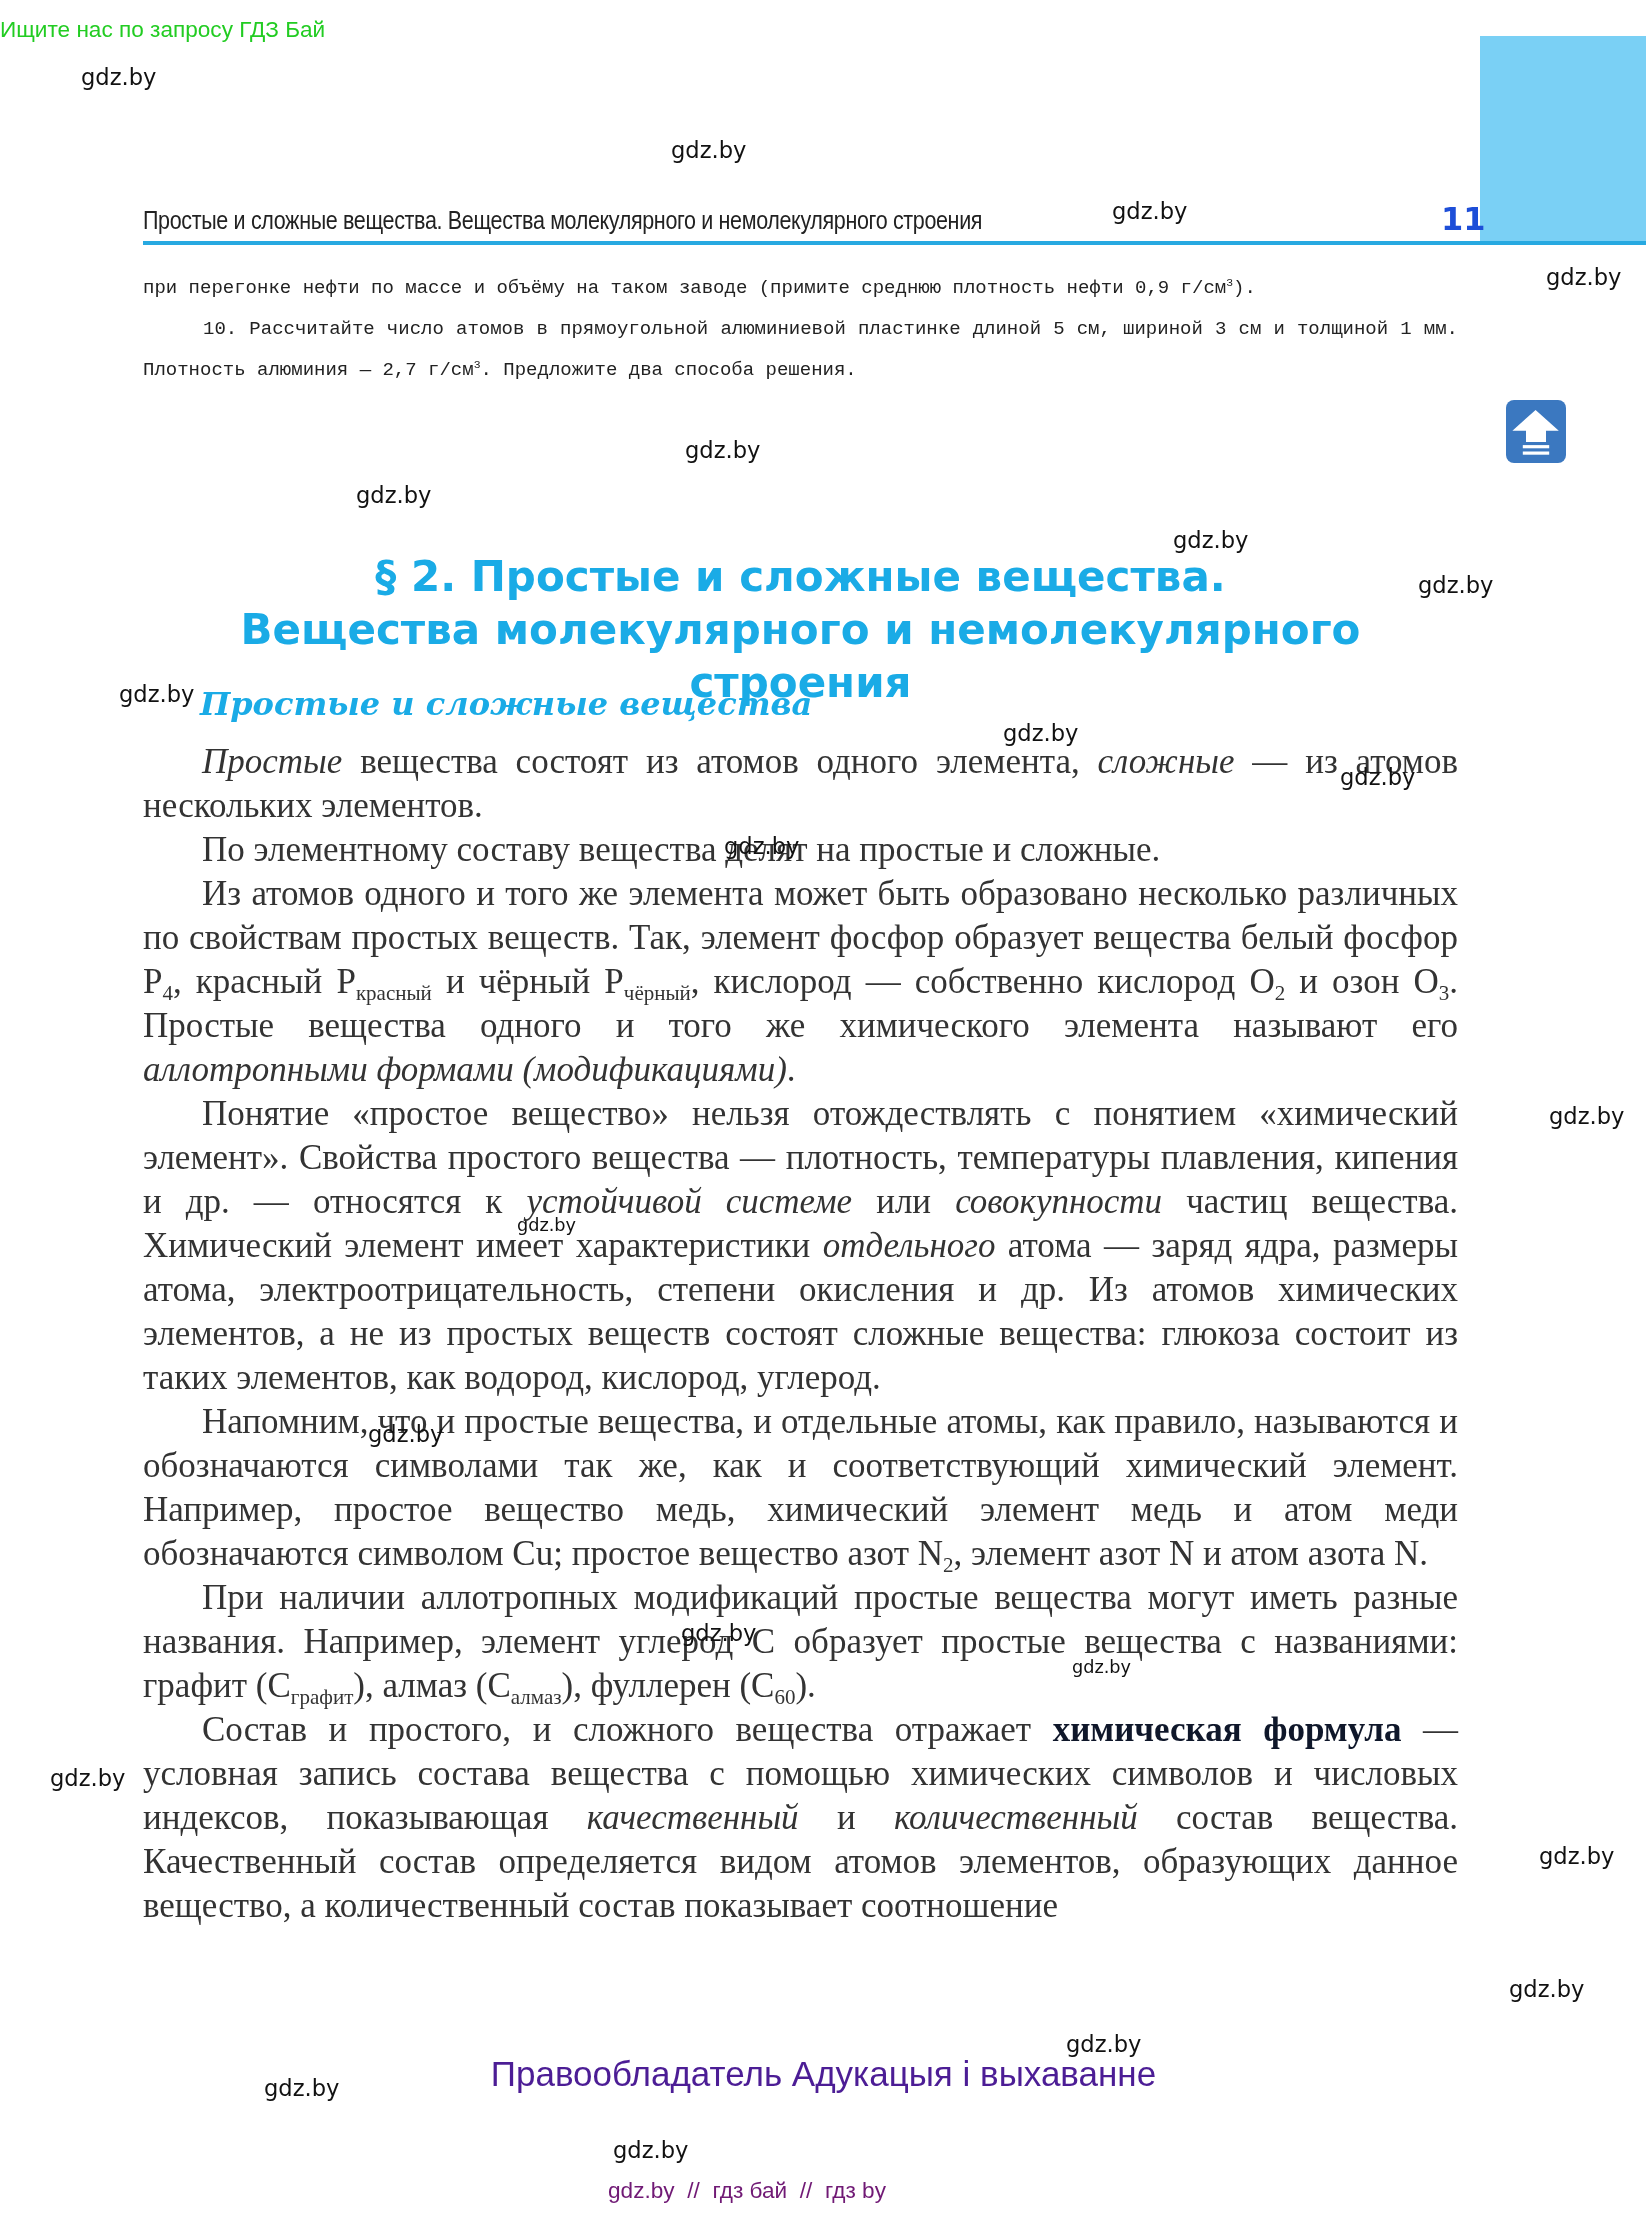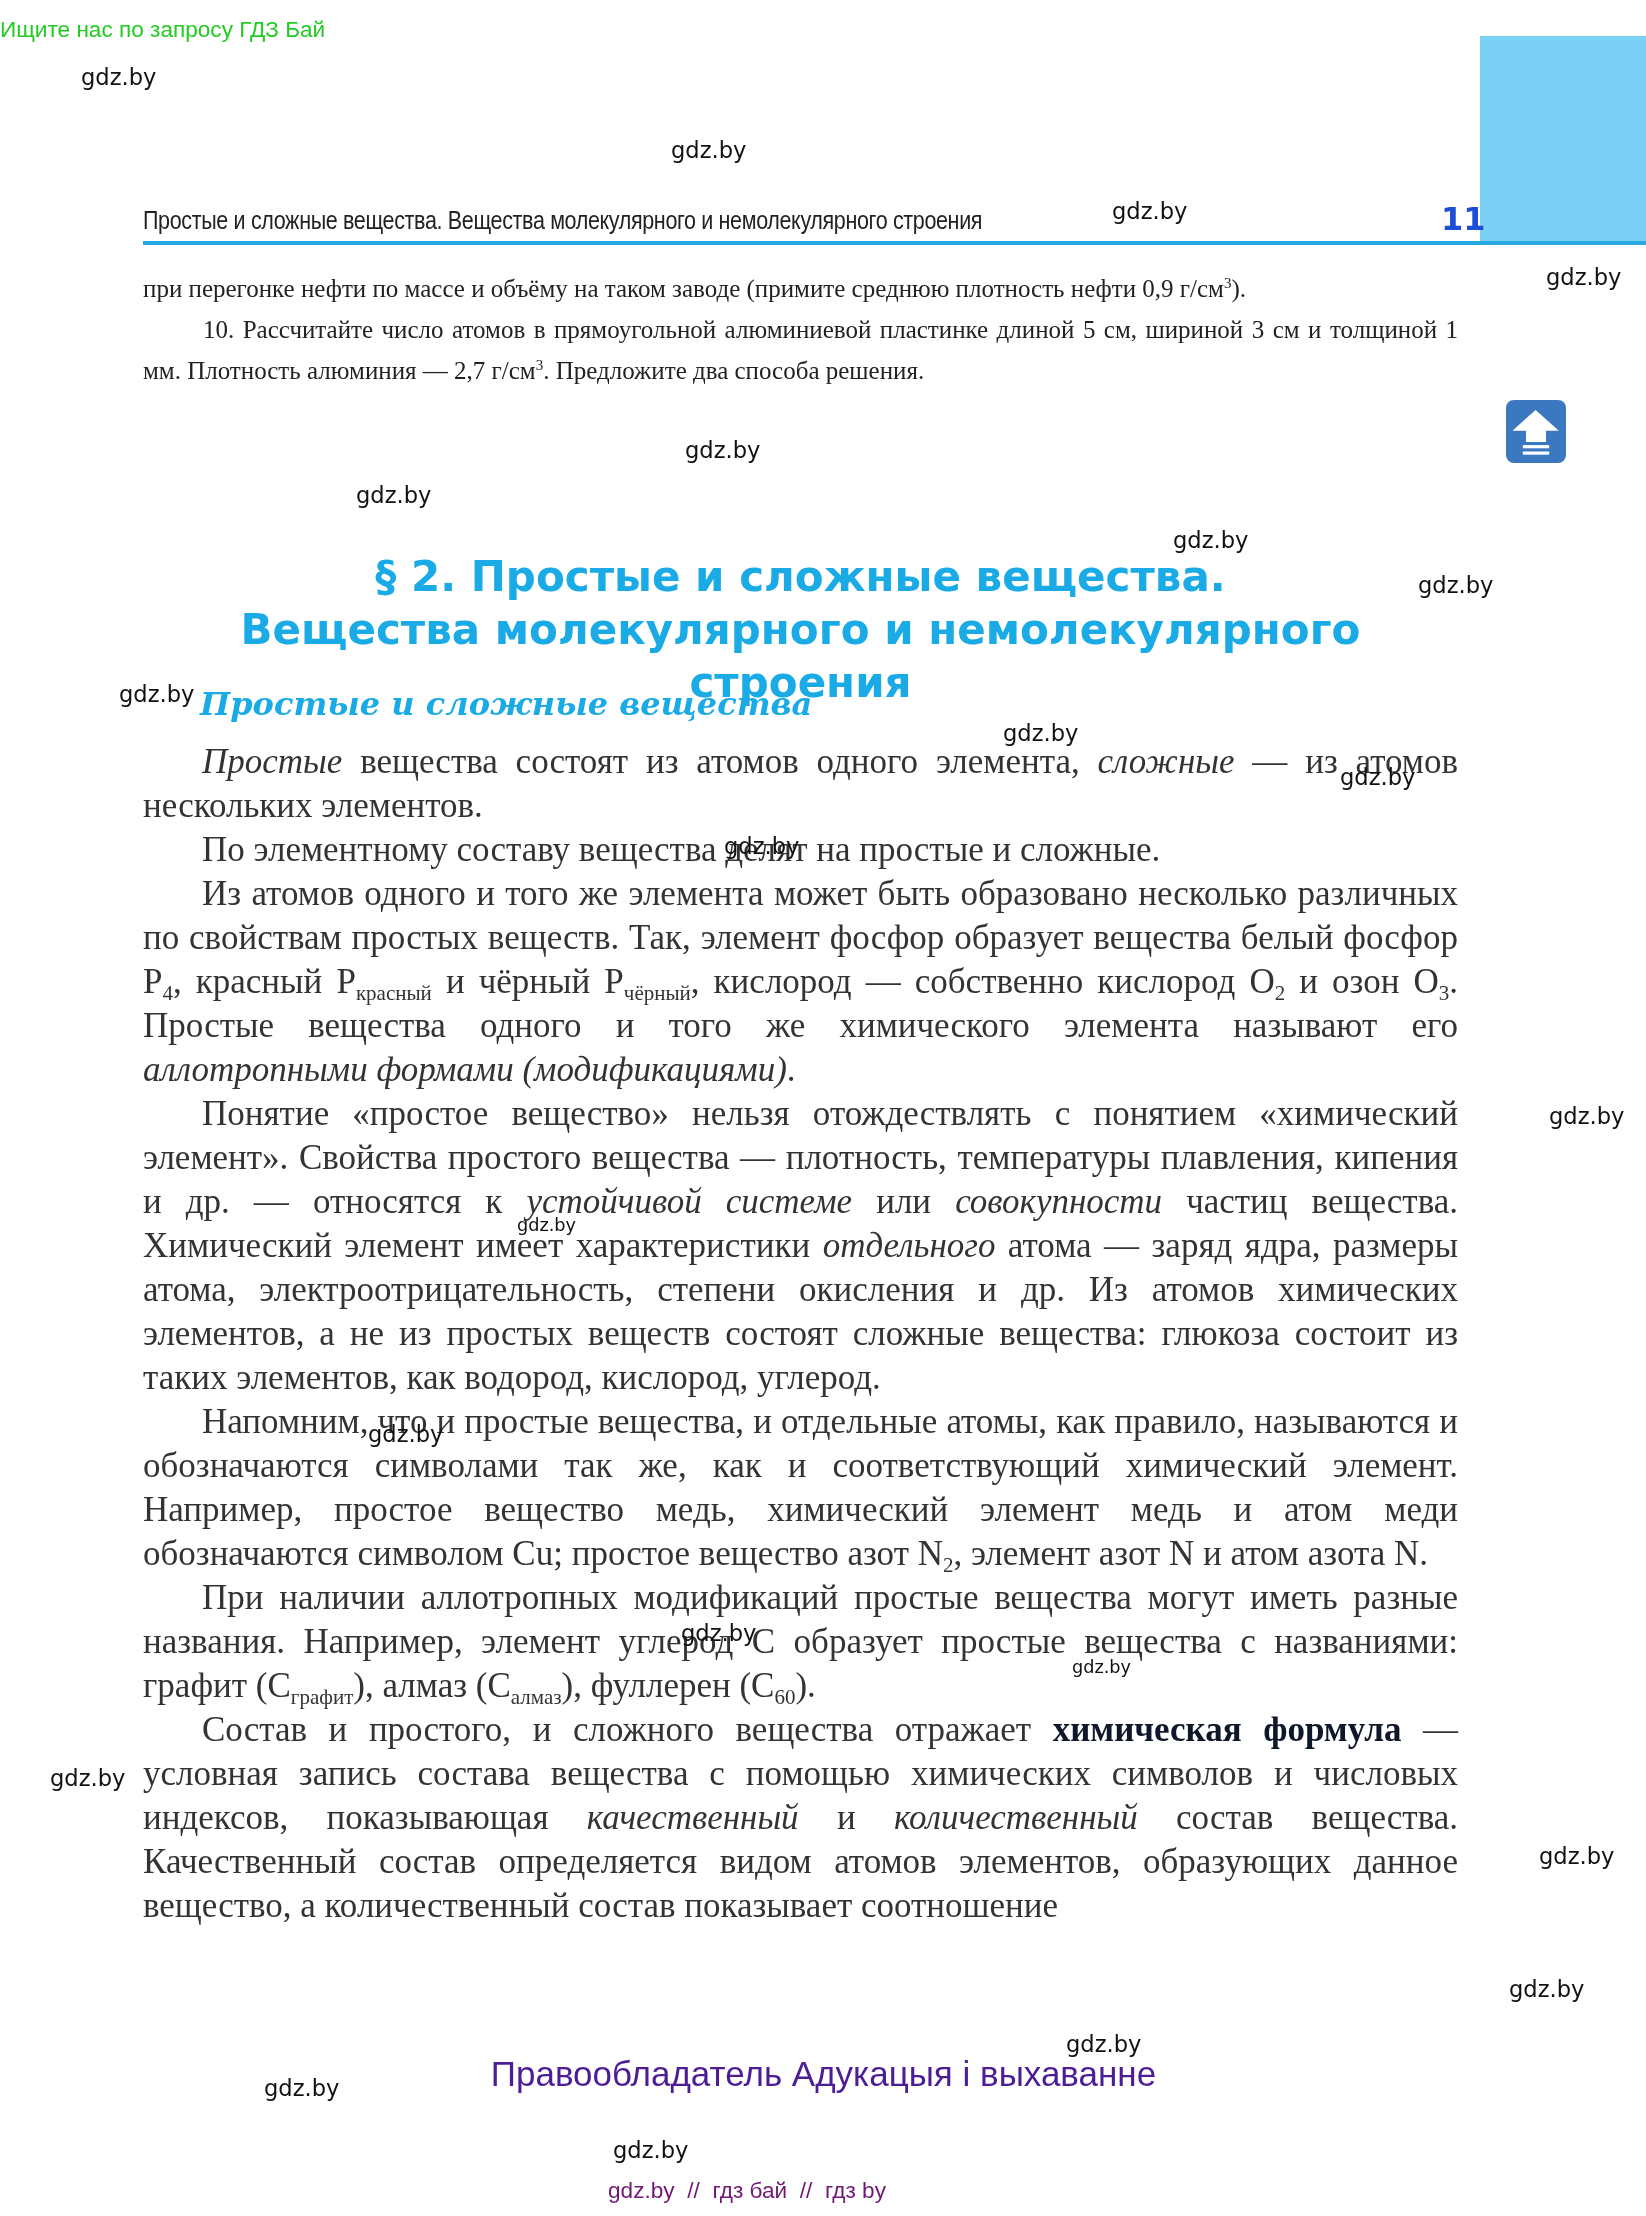--- a/index.html
+++ b/index.html
@@ -8,21 +8,21 @@
   .wm.small { font-size: 17.7px; }
   .top-banner { position: absolute; top: 17px; left: 0; width: 1647px; text-align: left;
     font-family: "Liberation Sans", sans-serif; font-size: 22.6px; color: #22cc22; }
   .side-block { position: absolute; left: 1480px; top: 36px; width: 167px; height: 207px; background: #7ad0f5; }
   .header-rule { position: absolute; left: 143px; top: 241px; width: 1503px; height: 4px; background: #27a9e1; }
   .running-head { position: absolute; left: 143px; top: 206px; font-family: "Liberation Sans", sans-serif;
     font-size: 25px; color: #222; letter-spacing: -0.4px; transform: scaleX(0.86); transform-origin: left top; white-space: nowrap; }
   .page-num { position: absolute; left: 1425px; top: 200px; font-family: "DejaVu Sans", sans-serif;
     font-size: 32px; font-weight: bold; color: #1d4ed8; margin-left: 16px; }
   .tasks { position: absolute; left: 143px; top: 268px; width: 1315px;
-    font-family: Liberation Serif, serif; font-size: 25px; line-height: 41px; color: #222; text-align: justify; }
+    font-family: Liberation Mono, monospace; font-size: 19px; line-height: 41px; color: #222; text-align: justify; }
   .tasks p { margin: 0; }
   .tasks .indent { text-indent: 60px; }
   .home-btn { position: absolute; left: 1506px; top: 400px; width: 60px; height: 63px; background: #3b78c0; border-radius: 8px; }
   .section-title { position: absolute; left: 143px; top: 550px; width: 1315px; text-align: center;
     font-family: "DejaVu Sans", sans-serif; font-weight: bold; font-size: 42px; line-height: 53px; color: #1aabe6; }
   .subhead { position: absolute; left: 200px; top: 685px; font-family: "DejaVu Serif", serif; font-style: italic;
     font-weight: bold; font-size: 32px; color: #1aabe6; }
   .body-text { position: absolute; left: 143px; top: 740px; width: 1315px;
     font-family: "Liberation Serif", serif; font-size: 35px; line-height: 44px; color: #333; text-align: justify; }
   .body-text p { margin: 0; text-indent: 59px; }

